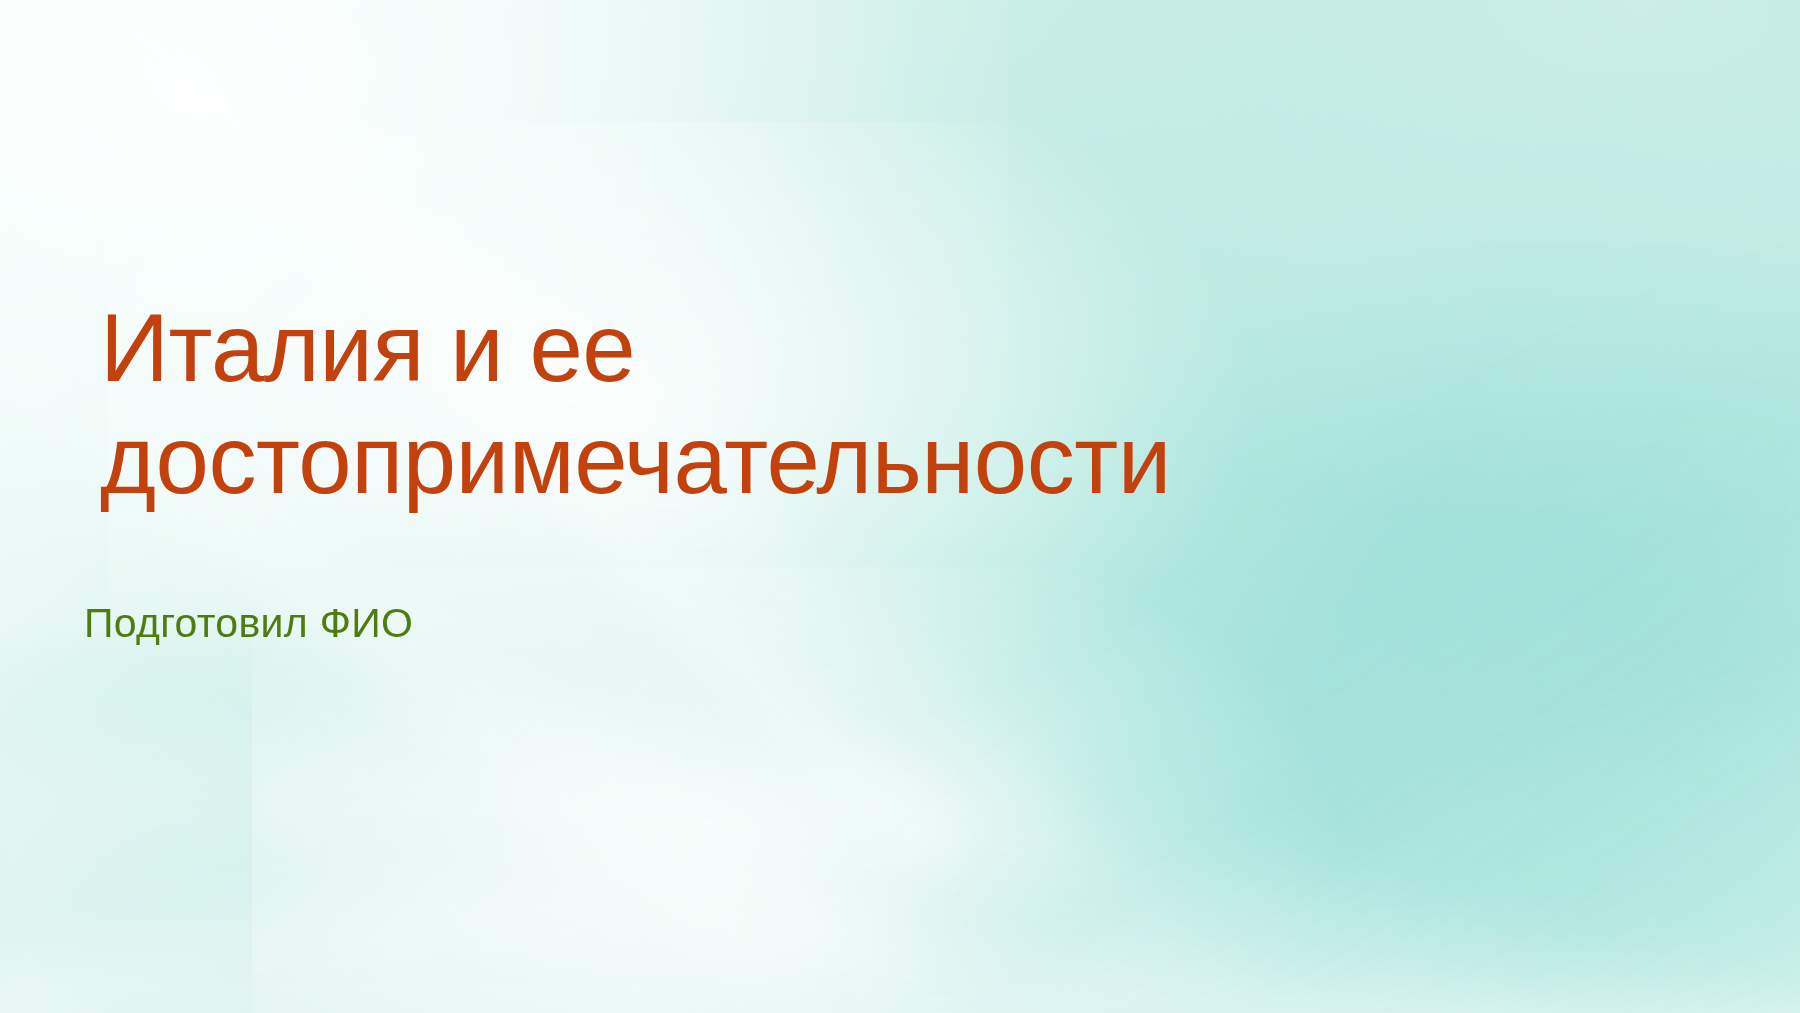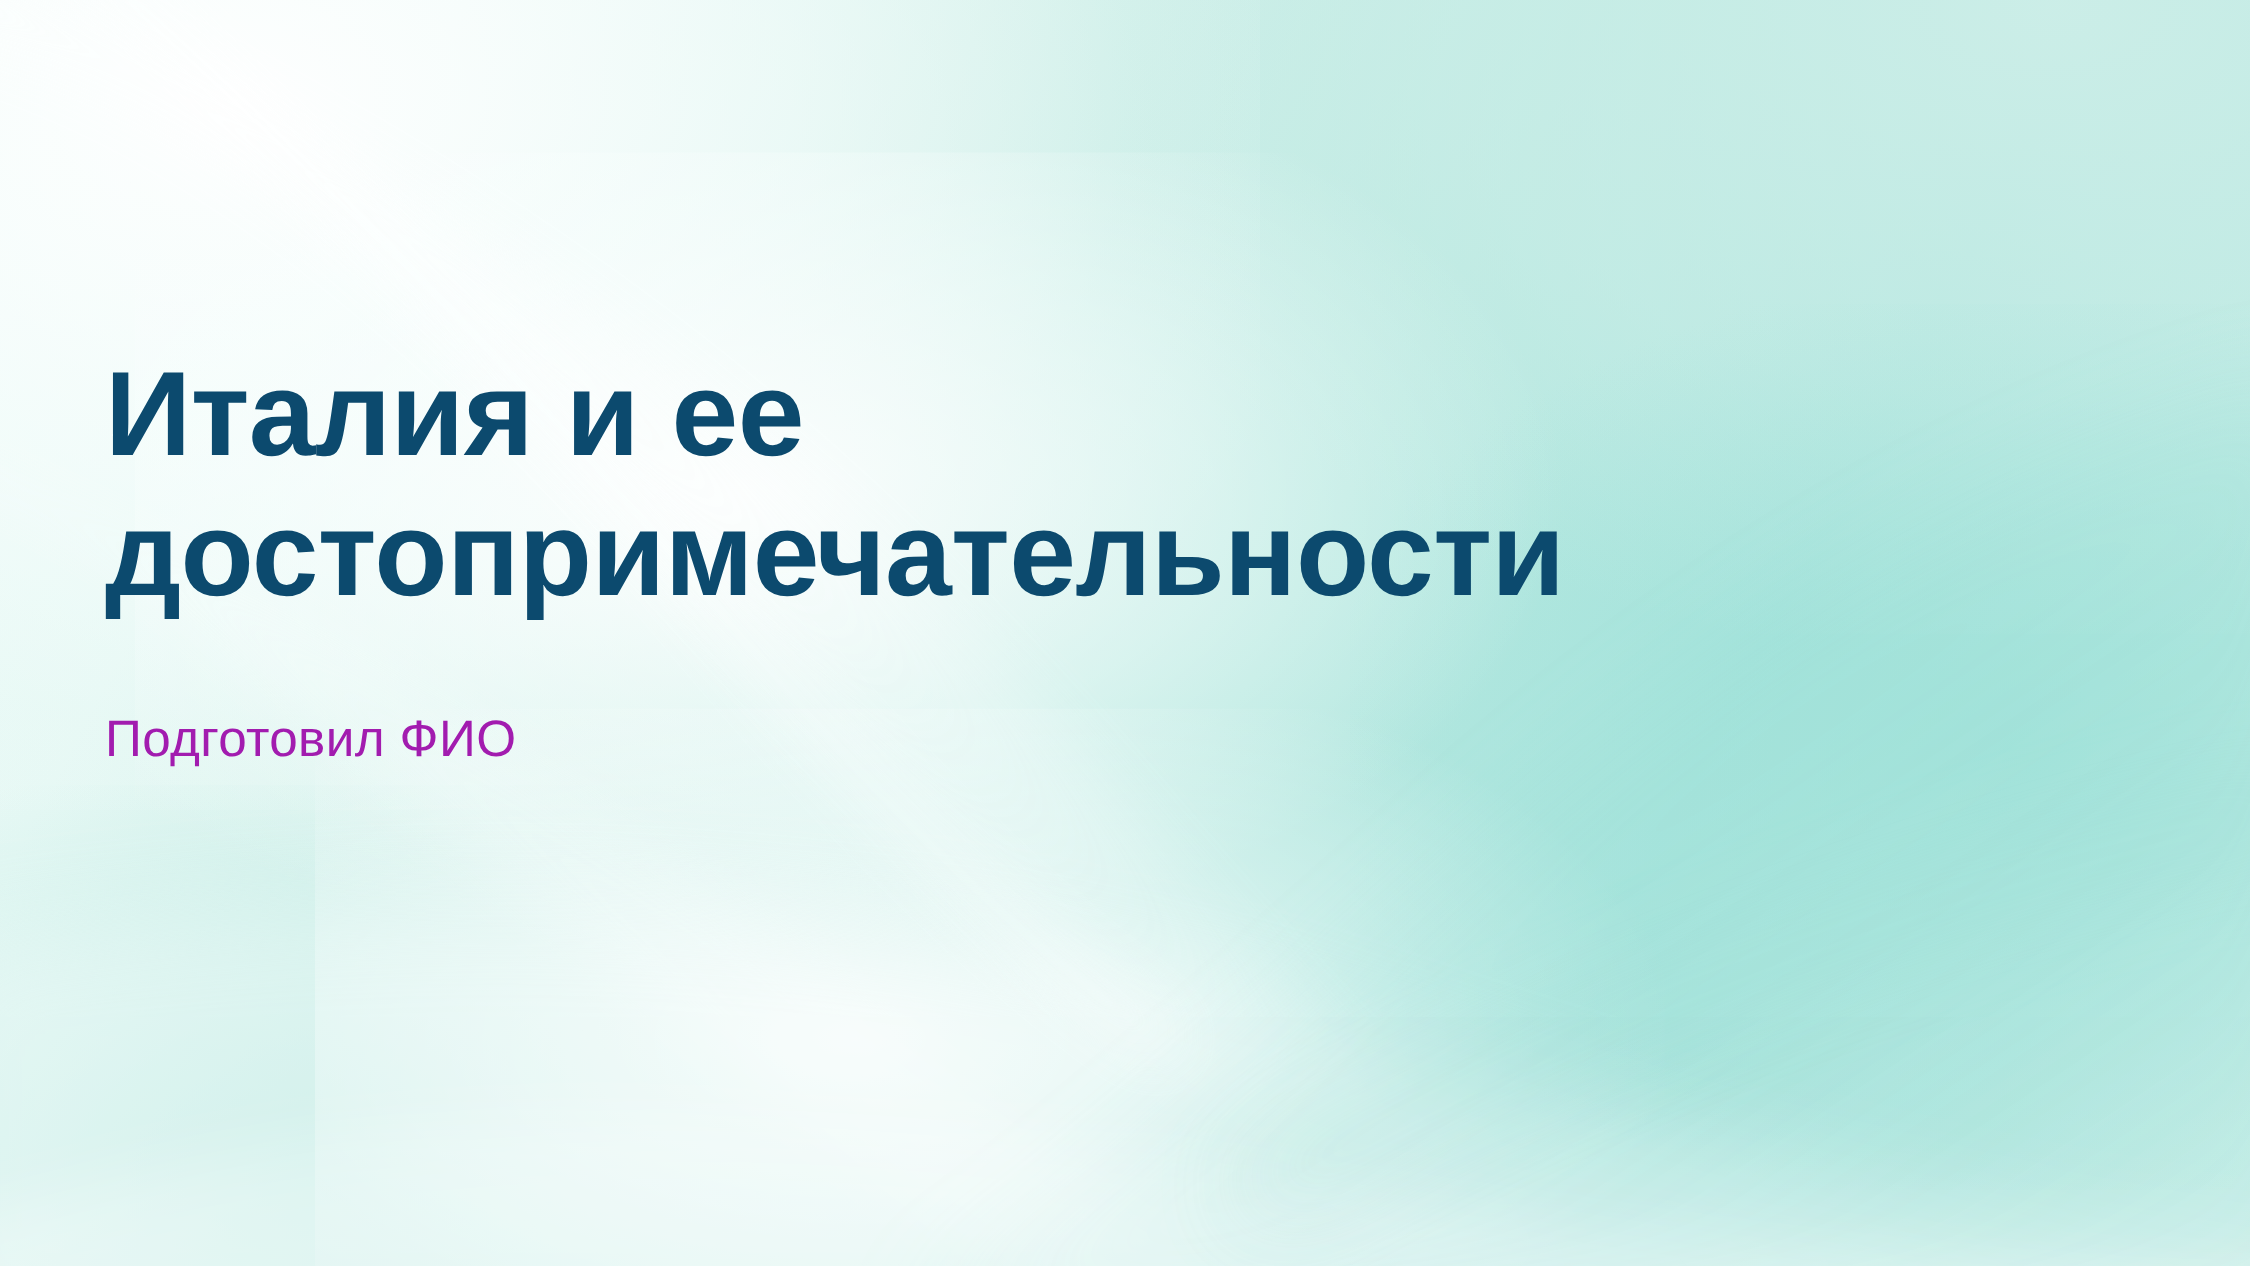--- a/index.html
+++ b/index.html
@@ -118,38 +118,38 @@
 
   
   .content {
     position: absolute;
     left: 84px;
     top: 276px;
     width: 1500px;
   }
 
   .title {
-    margin: 0;
+    margin: 16px;
     font-family: "Liberation Sans", sans-serif;
     font-size: 96px;
     line-height: 1.17;
-    font-weight: 700;
+    font-weight: 400;
     letter-spacing: -0.5px;
-    color: #0c4a6e;
+    color: #c2410c;
     max-width: 1420px;
   }
 
   .subtitle {
     margin: 0;
     padding-top: 67px;
     font-family: "Liberation Sans", sans-serif;
     font-size: 41px;
     font-weight: 400;
     letter-spacing: 0.3px;
-    color: #a21caf;
+    color: #4d7c0f;
   }
 </style>
 </head>
 <body>
 
 <div id="slide">
 
   <div class="bg-base"></div>
   <div class="bg-topright"></div>
   <div class="bg-deep-right"></div>

